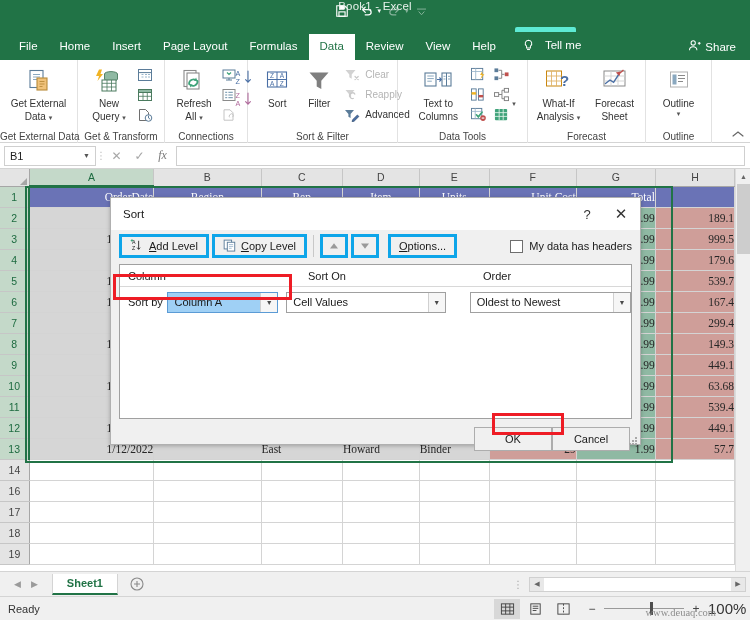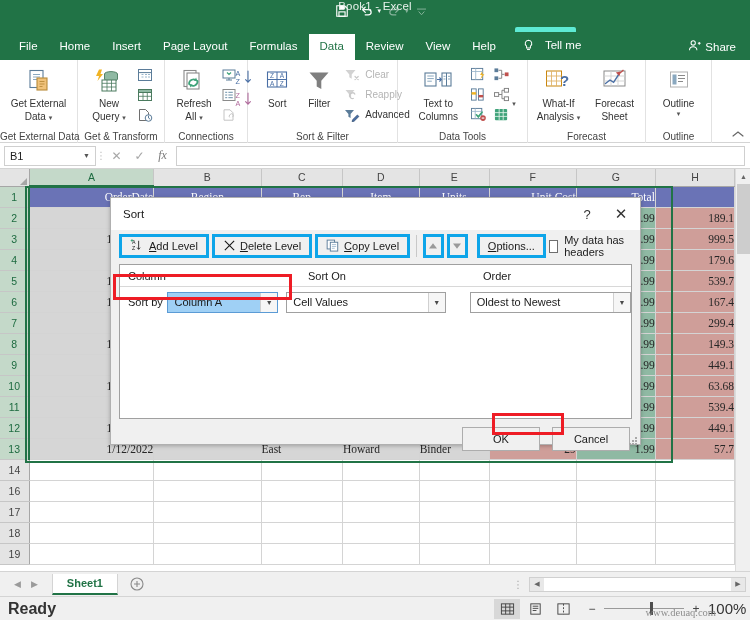--- a/index.html
+++ b/index.html
@@ -172,21 +172,21 @@
   .hscroll {
     width: 217px; height: 15px; background: #f0f0f0; border: 1px solid #d0d0d0;
     display: flex; align-items: center; margin-right: 4px;
   }
   .hs-arrow { width: 14px; height: 13px; display: flex; align-items: center; justify-content: center; color: #666; font-size: 7px; background: #e8e8e8; }
   .hs-track { flex: 1; height: 13px; background: #ffffff; }
   .statusbar {
     height: 24px; background: #f0f0f0; border-top: 1px solid #d4d4d4;
     display: flex; align-items: center; padding: 0 8px; position: relative;
   }
-  .status-text { font-size: 16px; color: #333; font-weight: bold; }
+  .status-text { font-size: 11px; color: #333; }
   .status-right { margin-left: auto; display: flex; align-items: center; gap: 2px; }
   .viewbtn { width: 26px; height: 20px; display: flex; align-items: center; justify-content: center; color: #444; }
   .viewbtn.active { background: #d8d8d8; }
   .zoomwrap { display: flex; align-items: center; gap: 6px; margin-left: 8px; }
   .zoom-minus, .zoom-plus { font-size: 12px; color: #444; width: 12px; text-align: center; }
   .zoom-track { width: 80px; height: 1px; background: #9a9a9a; position: relative; }
   .zoom-handle { position: absolute; left: 46px; top: -6px; width: 3px; height: 13px; background: #4d4d4d; }
   .zoom-pct { font-size: 15px; color: #333; width: 34px; text-align: right; }
   .watermark {
     position: absolute; right: 34px; bottom: 2px; font-size: 10.5px; color: #8d8d8d;
@@ -241,21 +241,21 @@
   .combo .ctext { padding: 0 6px; flex: 1; white-space: nowrap; overflow: hidden; }
   .combo .carrow {
     width: 17px; height: 19px; display: flex; align-items: center; justify-content: center;
     color: #4a4a4a; font-size: 7px; border-left: 1px solid #d0d0d0; background: #f6f6f6;
   }
   .combo.sel { background: #9fd0f5; border-color: #5b9bd5; }
   .combo.sel .ctext { background: #9fd0f5; }
   .combo.c-column { width: 118px; margin-left: 2px; }
   .combo.c-sorton { width: 170px; margin-left: 8px; }
   .combo.c-order { width: 172px; margin-left: 24px; justify-content: flex-end; }
-  .dlg-footer { display: flex; align-items: flex-end; justify-content: flex-end; gap: 12px; padding: 8px 10px 0 0; }
+  .dlg-footer { display: flex; align-items: flex-end; justify-content: flex-end; gap: 0; padding: 8px 10px 0 0; }
   .fbtn {
     width: 78px; height: 24px; border: 1px solid #adadad; background: #f0f0f0;
     display: flex; align-items: center; justify-content: center; font-size: 11px; color: #1a1a1a;
   }
   .redbox { position: absolute; border: 3px solid #ee1c25; pointer-events: none; z-index: 60; }
   .resize-grip { position: absolute; right: 2px; bottom: 2px; width: 10px; height: 10px; color: #9a9a9a; }
 </style>
 </head>
 <body>
 
@@ -996,28 +996,20 @@
             <text x="2" y="6.4" font-size="5.6" fill="#1a1a1a" font-family="Liberation Sans">A</text>
             <text x="2" y="12.2" font-size="5.6" fill="#1a1a1a" font-family="Liberation Sans">Z</text>
             <path d="M9.2 2.5v9M7.6 9.8l1.6 1.8 1.6-1.8" stroke="#1a1a1a" stroke-width="0.9" fill="none"></path>
             <path d="M0.8 2.2h2.6M2.1 0.9v2.6" stroke="#3fa37a" stroke-width="1.1"></path>
           </svg>
         </span>
         <span><span class="u">A</span><span>dd Level</span></span>
       </div>
       <div class="dbtn">
         <span>
-          <svg width="13" height="13" viewBox="0 0 14 14" stroke="#1a1a1a" stroke-width="1.2" fill="none">
-            <path d="M2 2l10 10M12 2L2 12"></path>
-          </svg>
-        </span>
-        <span><span class="u">D</span><span>elete Level</span></span>
-      </div>
-      <div class="dbtn">
-        <span>
           <svg width="14" height="13" viewBox="0 0 15 14" fill="none">
             <rect x="1.2" y="1.2" width="8" height="9.5" fill="#fff" stroke="#5b7c99" stroke-width="1"></rect>
             <rect x="4.6" y="3.5" width="8" height="9.5" fill="#fff" stroke="#5b7c99" stroke-width="1"></rect>
             <path d="M6.3 6h4.6M6.3 8h4.6M6.3 10h3" stroke="#9ab6cc" stroke-width="0.9"></path>
           </svg>
         </span>
         <span><span class="u">C</span><span>opy Level</span></span>
       </div>
       <div class="tb-sep"></div>
       <div class="dbtn sq">

